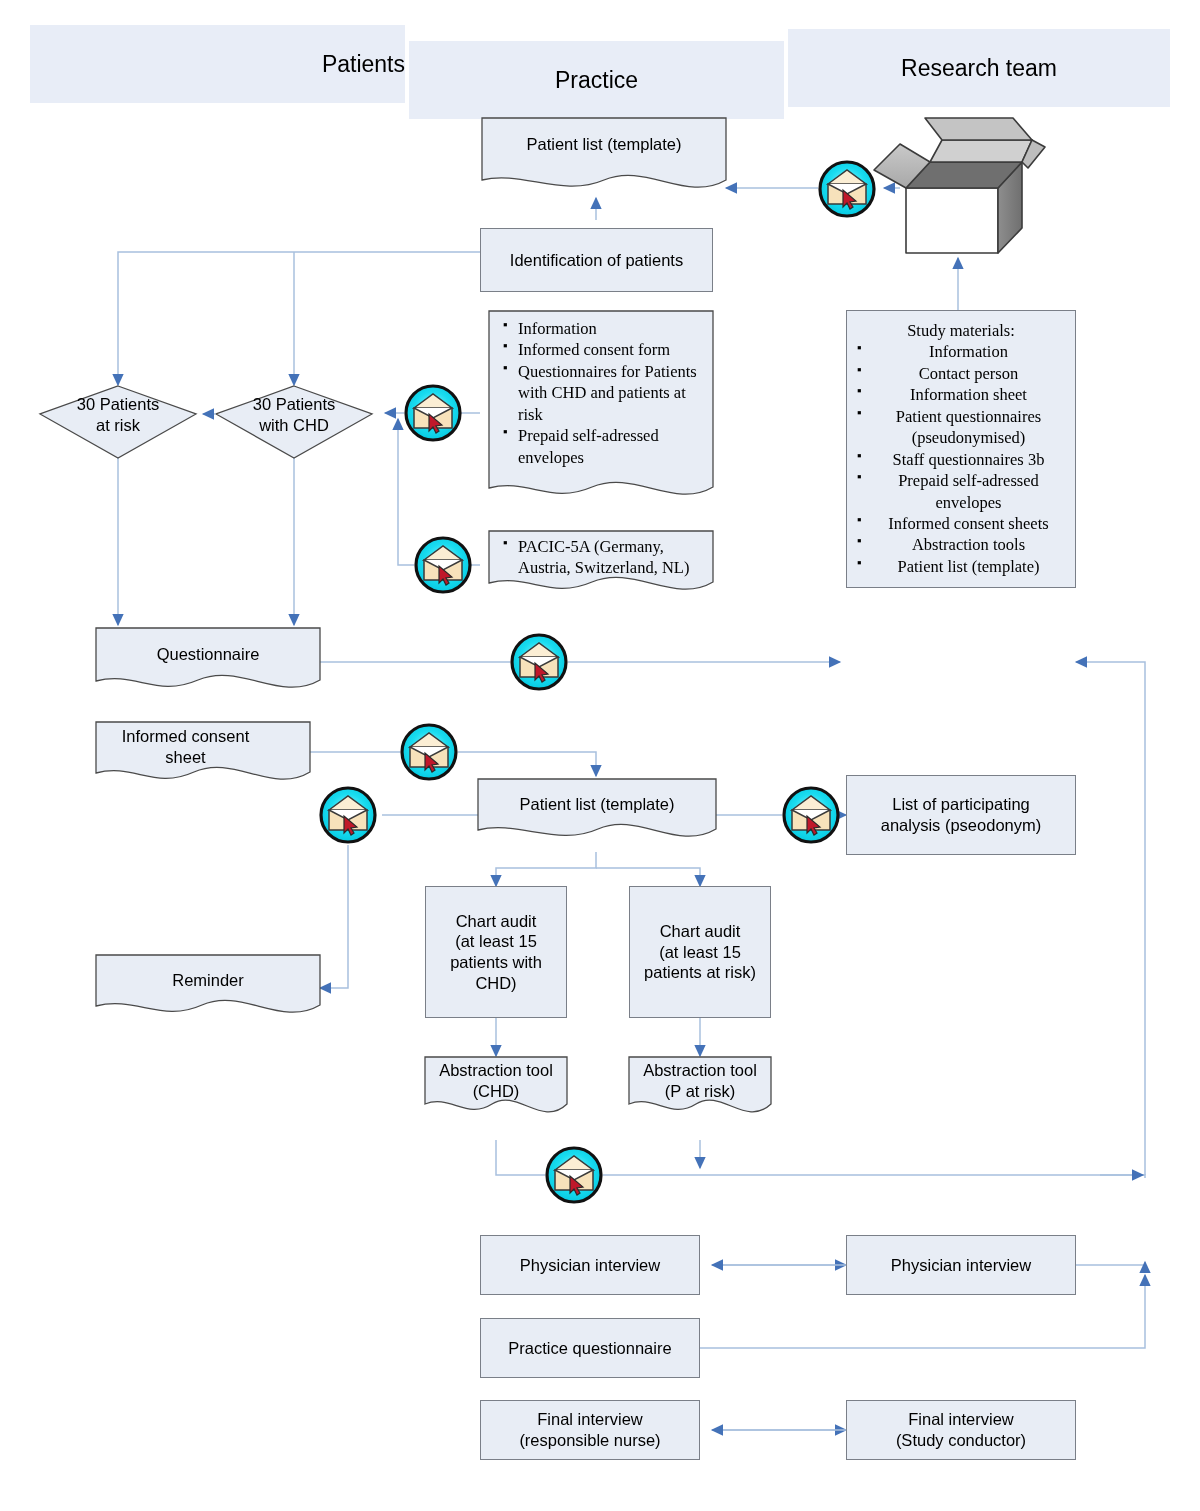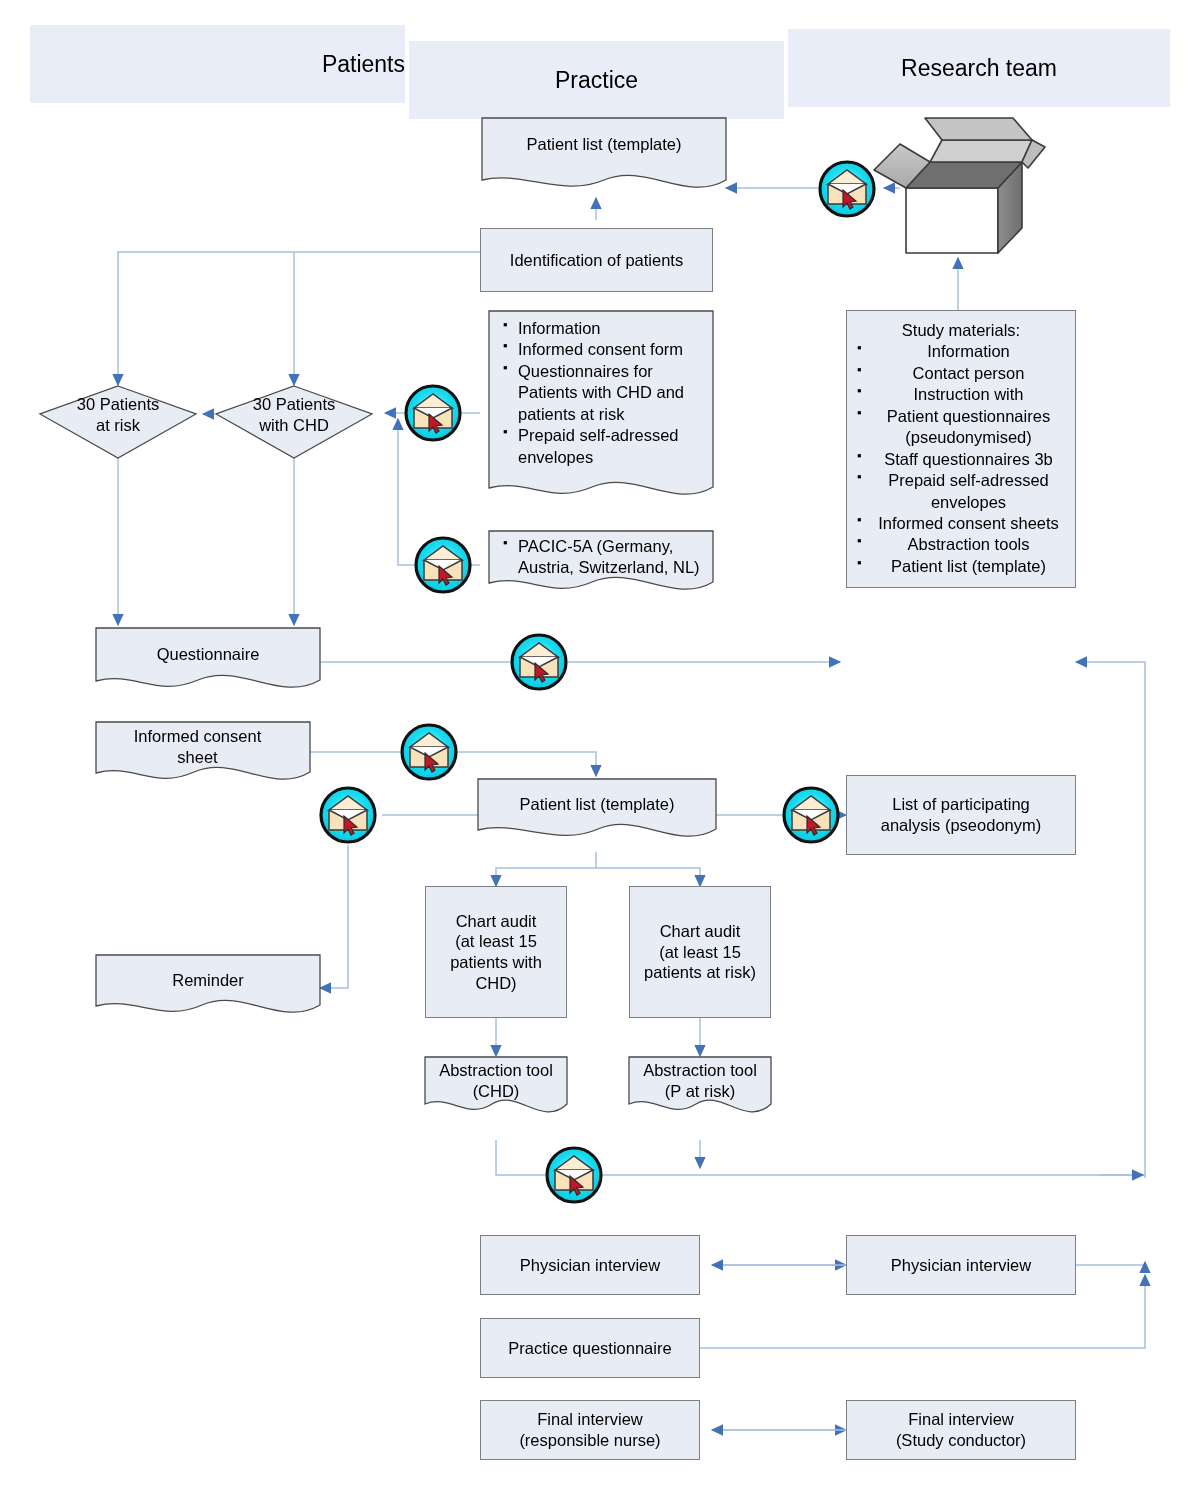--- a/index.html
+++ b/index.html
@@ -13,21 +13,21 @@
   .node{position:absolute;box-sizing:border-box;display:flex;align-items:center;
         justify-content:center;text-align:center;font-size:16.5px;color:#000;
         line-height:1.25;}
   .rect{background:#e8edf5;border:1.3px solid #7a7f88;}
 
   .docwrap{position:absolute;}
   .docwrap .doctext{position:absolute;left:0;top:0;width:100%;box-sizing:border-box;
         display:flex;align-items:center;justify-content:center;text-align:center;
         font-size:16.5px;color:#000;line-height:1.25;pointer-events:none;}
 
-  .bullets{font-size:16.5px;line-height:1.30;color:#000;}
+  .bullets{font-size:16.5px;line-height:1.30;color:#000;font-family:Liberation Serif, serif;}
   .bullets .bl{display:block;position:relative;padding-left:15px;}
   .bullets .bl:before{content:"\25AA";position:absolute;left:0;top:-1px;font-size:13px;}
   .bullets .plain{display:block;}
 
   .diamondtext{position:absolute;display:flex;align-items:center;justify-content:center;
         text-align:center;font-size:16.5px;line-height:1.25;color:#000;}
 </style>
 </head>
 <body>
 
@@ -261,21 +261,21 @@
     <div>
       <div>30 Patients</div>
       <div>with CHD</div>
     </div>
   </div>
 
   <div class="docwrap" style="left:96px;top:628px;width:224px;height:52px;">
     <div class="doctext" style="height:52px;">Questionnaire</div>
   </div>
 
-  <div class="docwrap" style="left:100px;top:722px;width:183px;height:50px;">
+  <div class="docwrap" style="left:88px;top:722px;width:183px;height:50px;">
     <div class="doctext" style="height:50px;justify-content:flex-start;padding-left:12px;">Informed consent sheet</div>
   </div>
 
   <div class="docwrap" style="left:478px;top:779px;width:238px;height:50px;">
     <div class="doctext" style="height:50px;">Patient list (template)</div>
   </div>
 
   <div class="docwrap" style="left:96px;top:955px;width:224px;height:50px;">
     <div class="doctext" style="height:50px;">Reminder</div>
   </div>
@@ -295,21 +295,21 @@
 
   <div class="node rect" style="left:480px;top:228px;width:233px;height:64px;">
     <span>Identification of patients</span>
   </div>
 
   <div class="node rect" style="left:846px;top:310px;width:230px;height:278px;justify-content:flex-start;align-items:flex-start;padding:9px 10px;">
     <div class="bullets" style="width:100%;">
       <span class="plain">Study materials:</span>
       <span class="bl">Information</span>
       <span class="bl">Contact person</span>
-      <span class="bl">Instruction with</span>
+      <span class="bl">Information sheet</span>
       <span class="bl">Patient questionnaires (pseudonymised)</span>
       <span class="bl">Staff questionnaires 3b</span>
       <span class="bl">Prepaid self-adressed envelopes</span>
       <span class="bl">Informed consent sheets</span>
       <span class="bl">Abstraction tools</span>
       <span class="bl">Patient list (template)</span>
     </div>
   </div>
 
 

